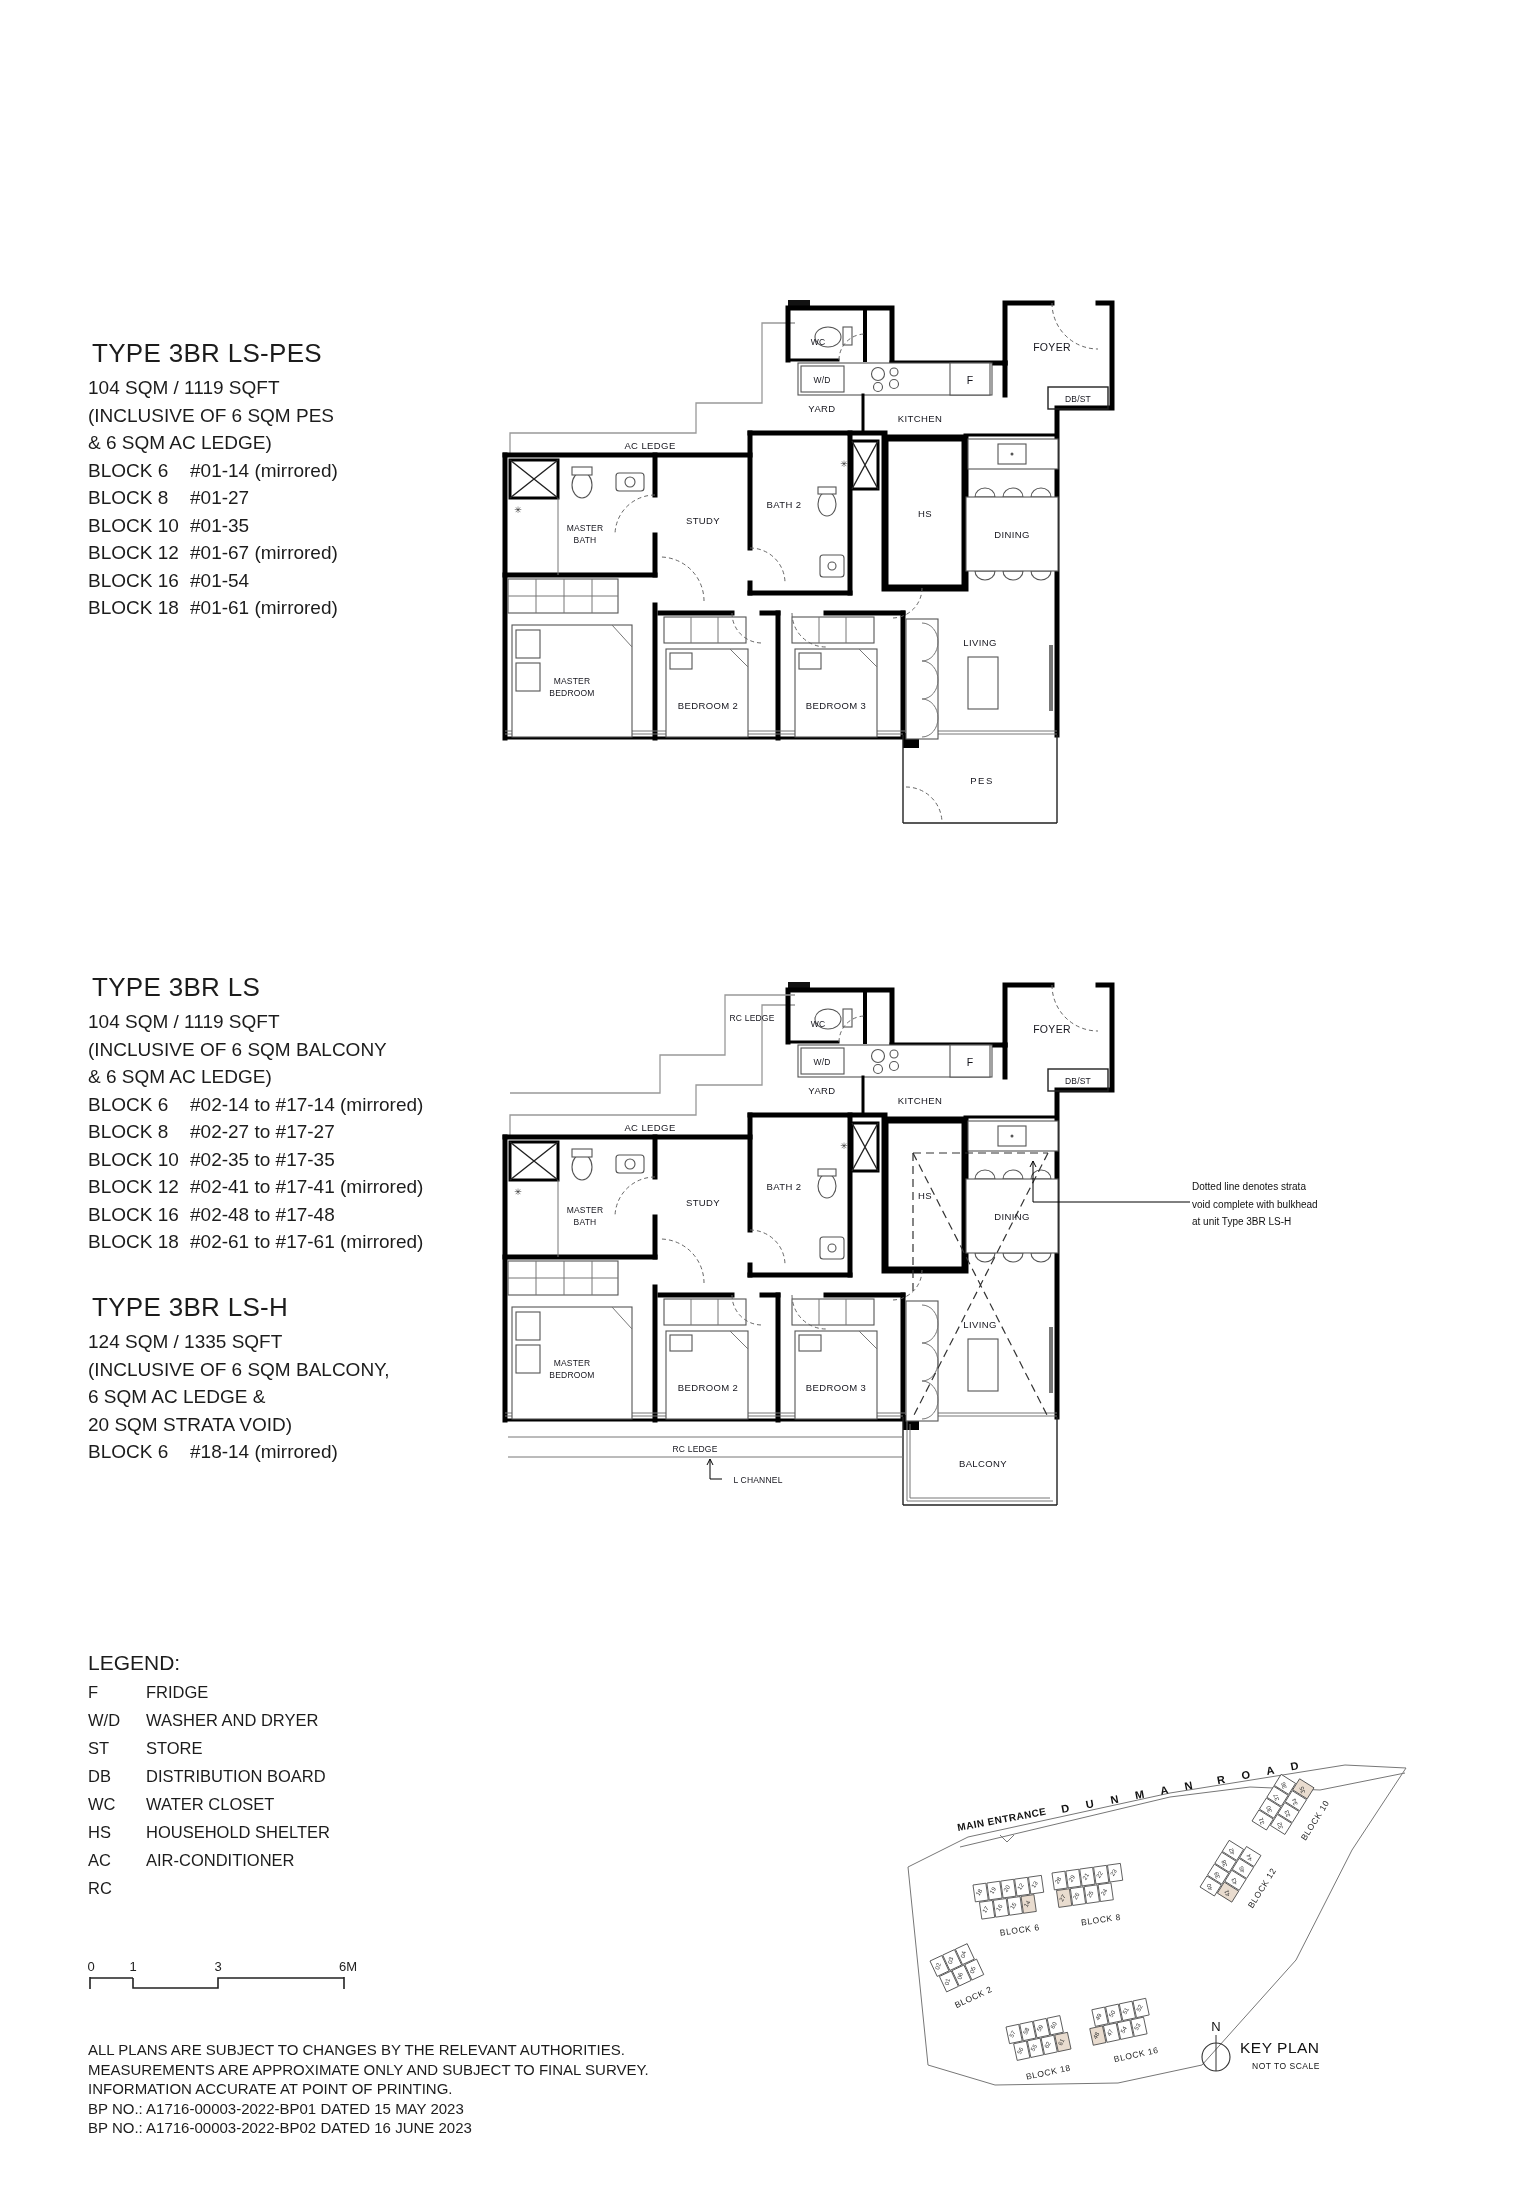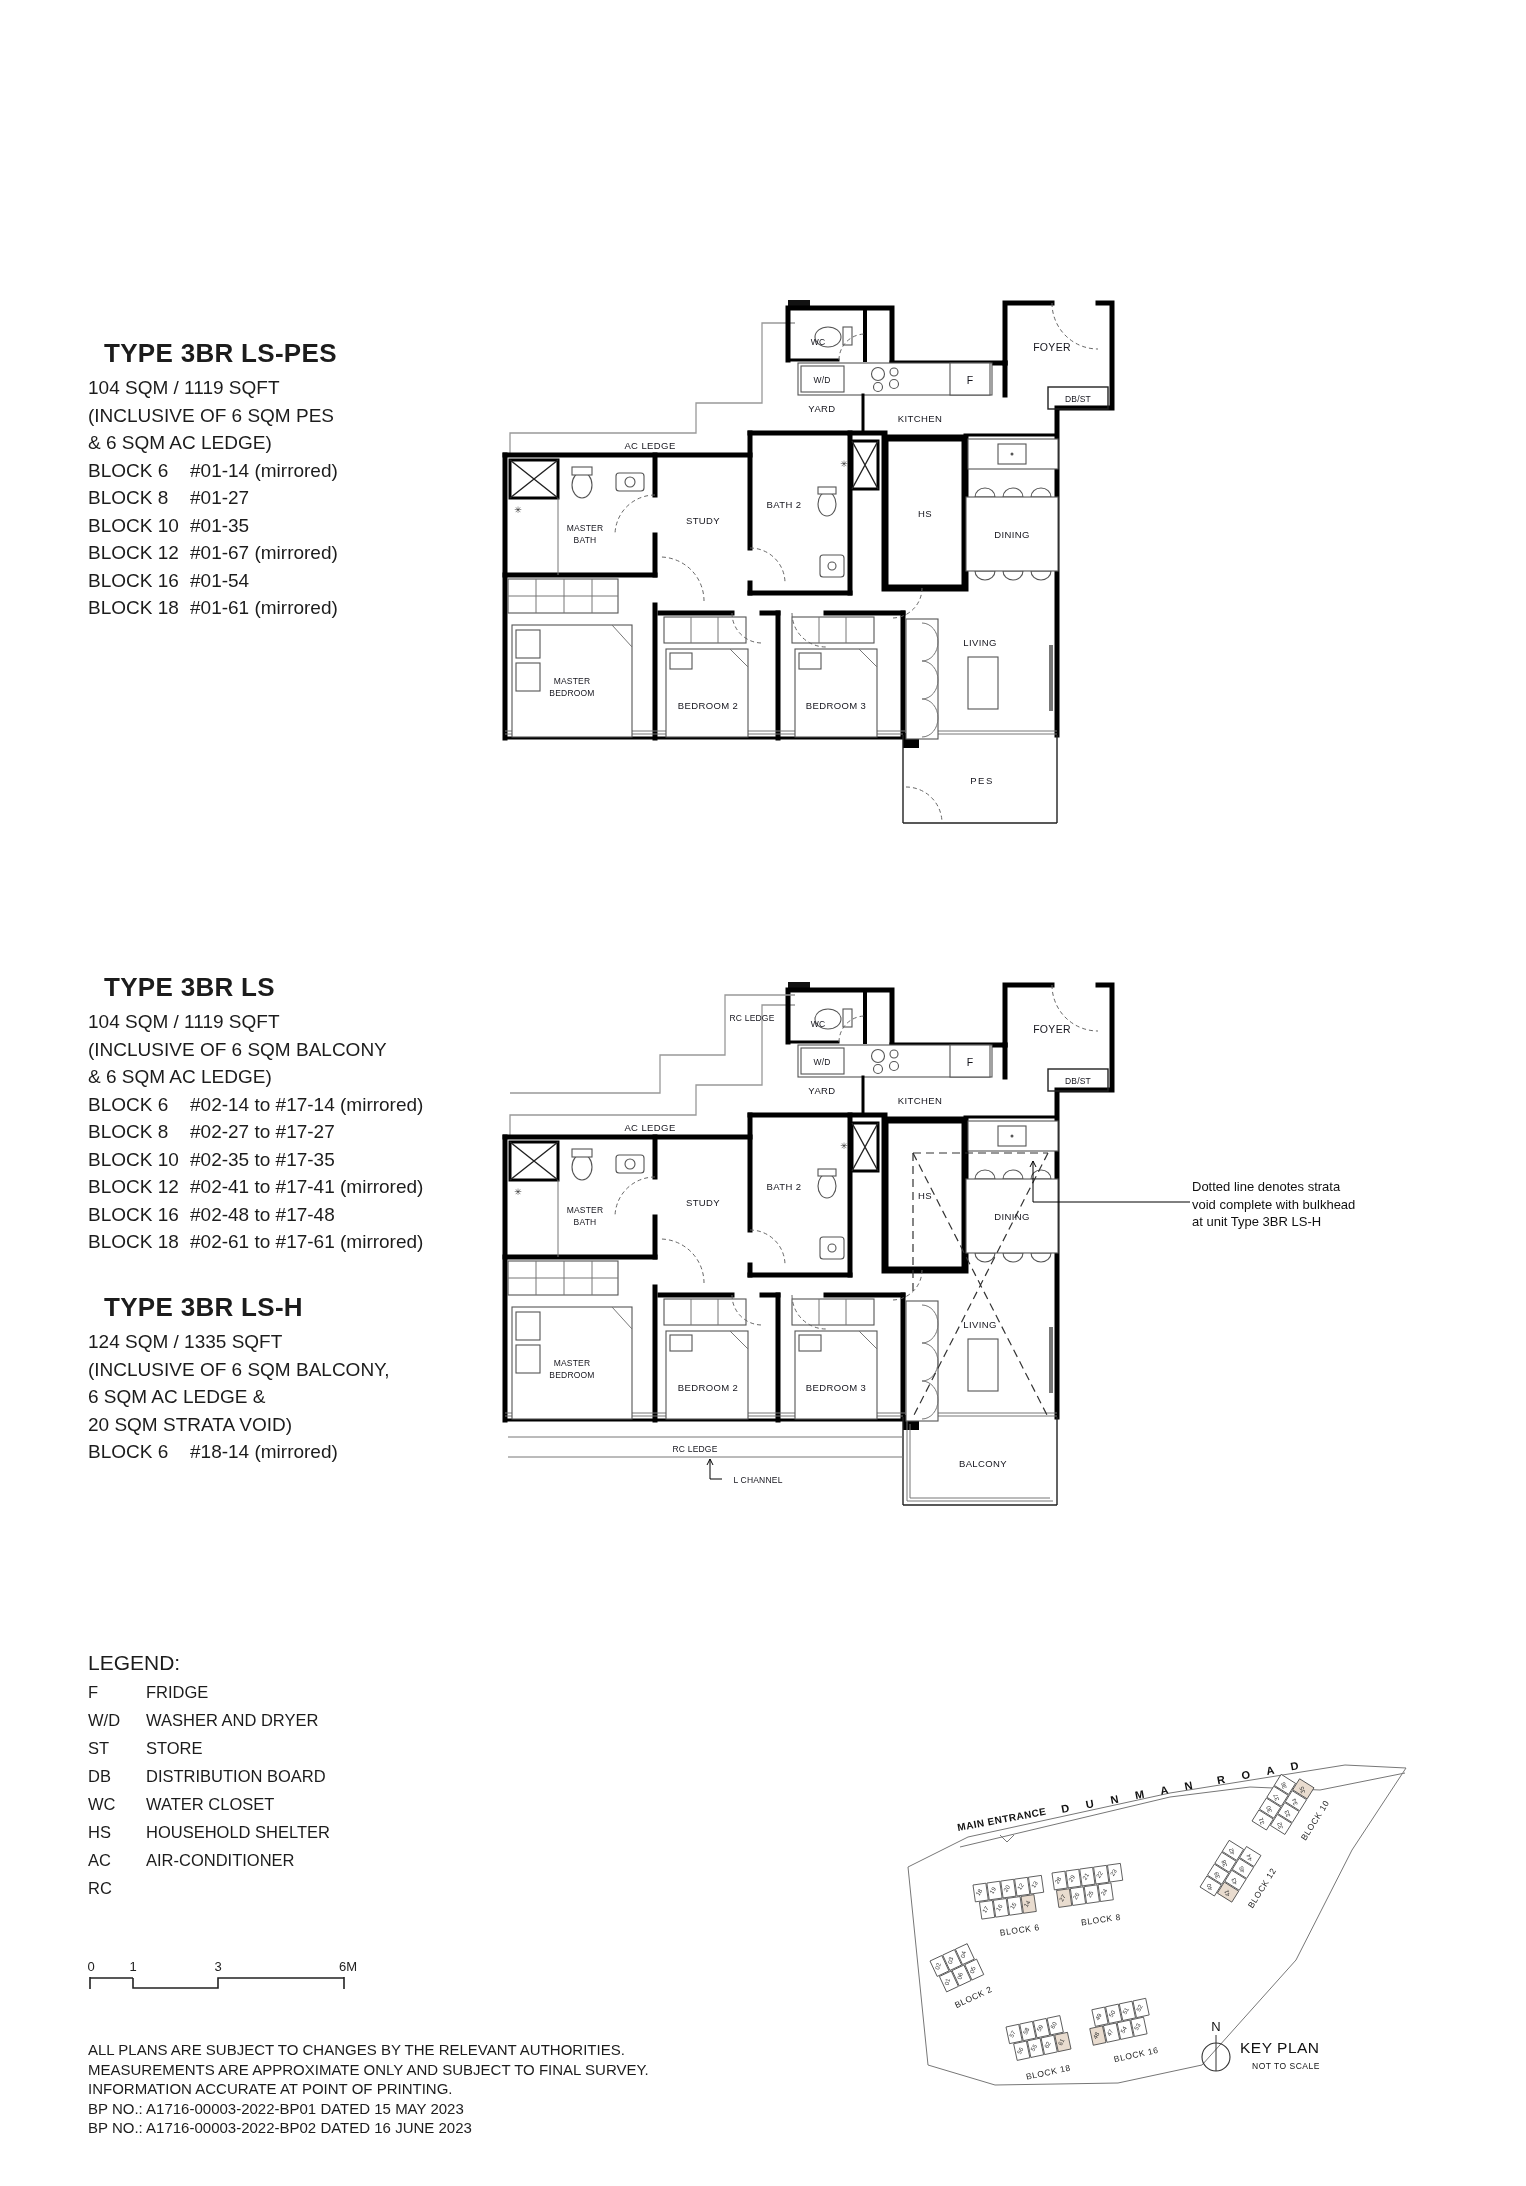--- a/index.html
+++ b/index.html
@@ -1,28 +1,28 @@
 <!DOCTYPE html>
 <html><head>
 <meta charset="utf-8">
 <style>
   html,body{margin:0;padding:0;background:#fff}
   .page{position:relative;width:1526px;height:2186px;background:#fff;overflow:hidden;
         font-family:"Liberation Sans",sans-serif;color:#1c1c1c}
   .abs{position:absolute}
   .title{font-size:45px;line-height:55px;letter-spacing:.5px;font-weight:400;white-space:pre-line}
-  .typeblock h2{margin:0 0 5px 16px;font-size:26px;font-weight:700;letter-spacing:.3px}
+  .typeblock h2{margin:0 0 5px 4px;font-size:26px;font-weight:400;letter-spacing:.3px}
   .typeblock .ln{font-size:19px;line-height:27.5px}
   .brow{display:flex;font-size:19px;line-height:27.5px}
   .bname{width:102px;flex:0 0 102px}
   .legend .lt{font-size:21px;line-height:30px}
   .lrow{display:flex;font-size:16.5px;line-height:28px;align-items:center}
   .lkey{width:58px;flex:0 0 58px}
   .disc div{font-size:15px;line-height:19.5px}
-  .anno div{font-size:13px;line-height:17.5px;color:#101010}
+  .anno div{font-size:10px;line-height:17.5px;color:#101010}
   
   svg{overflow:visible}
   .w7{stroke:#000;stroke-width:7;fill:none;stroke-linecap:square}
   .w5{stroke:#000;stroke-width:5;fill:none;stroke-linecap:square}
   .w4{stroke:#000;stroke-width:4;fill:none;stroke-linecap:square}
   .w3{stroke:#000;stroke-width:3;fill:none;stroke-linecap:square}
   .w15{stroke:#222;stroke-width:1.4;fill:none}
   .fx{stroke:#555;stroke-width:1.1;fill:#fff}
   .thin{stroke:#777;stroke-width:1;fill:none}
   .ledge{stroke:#999;stroke-width:1.3;fill:none}

